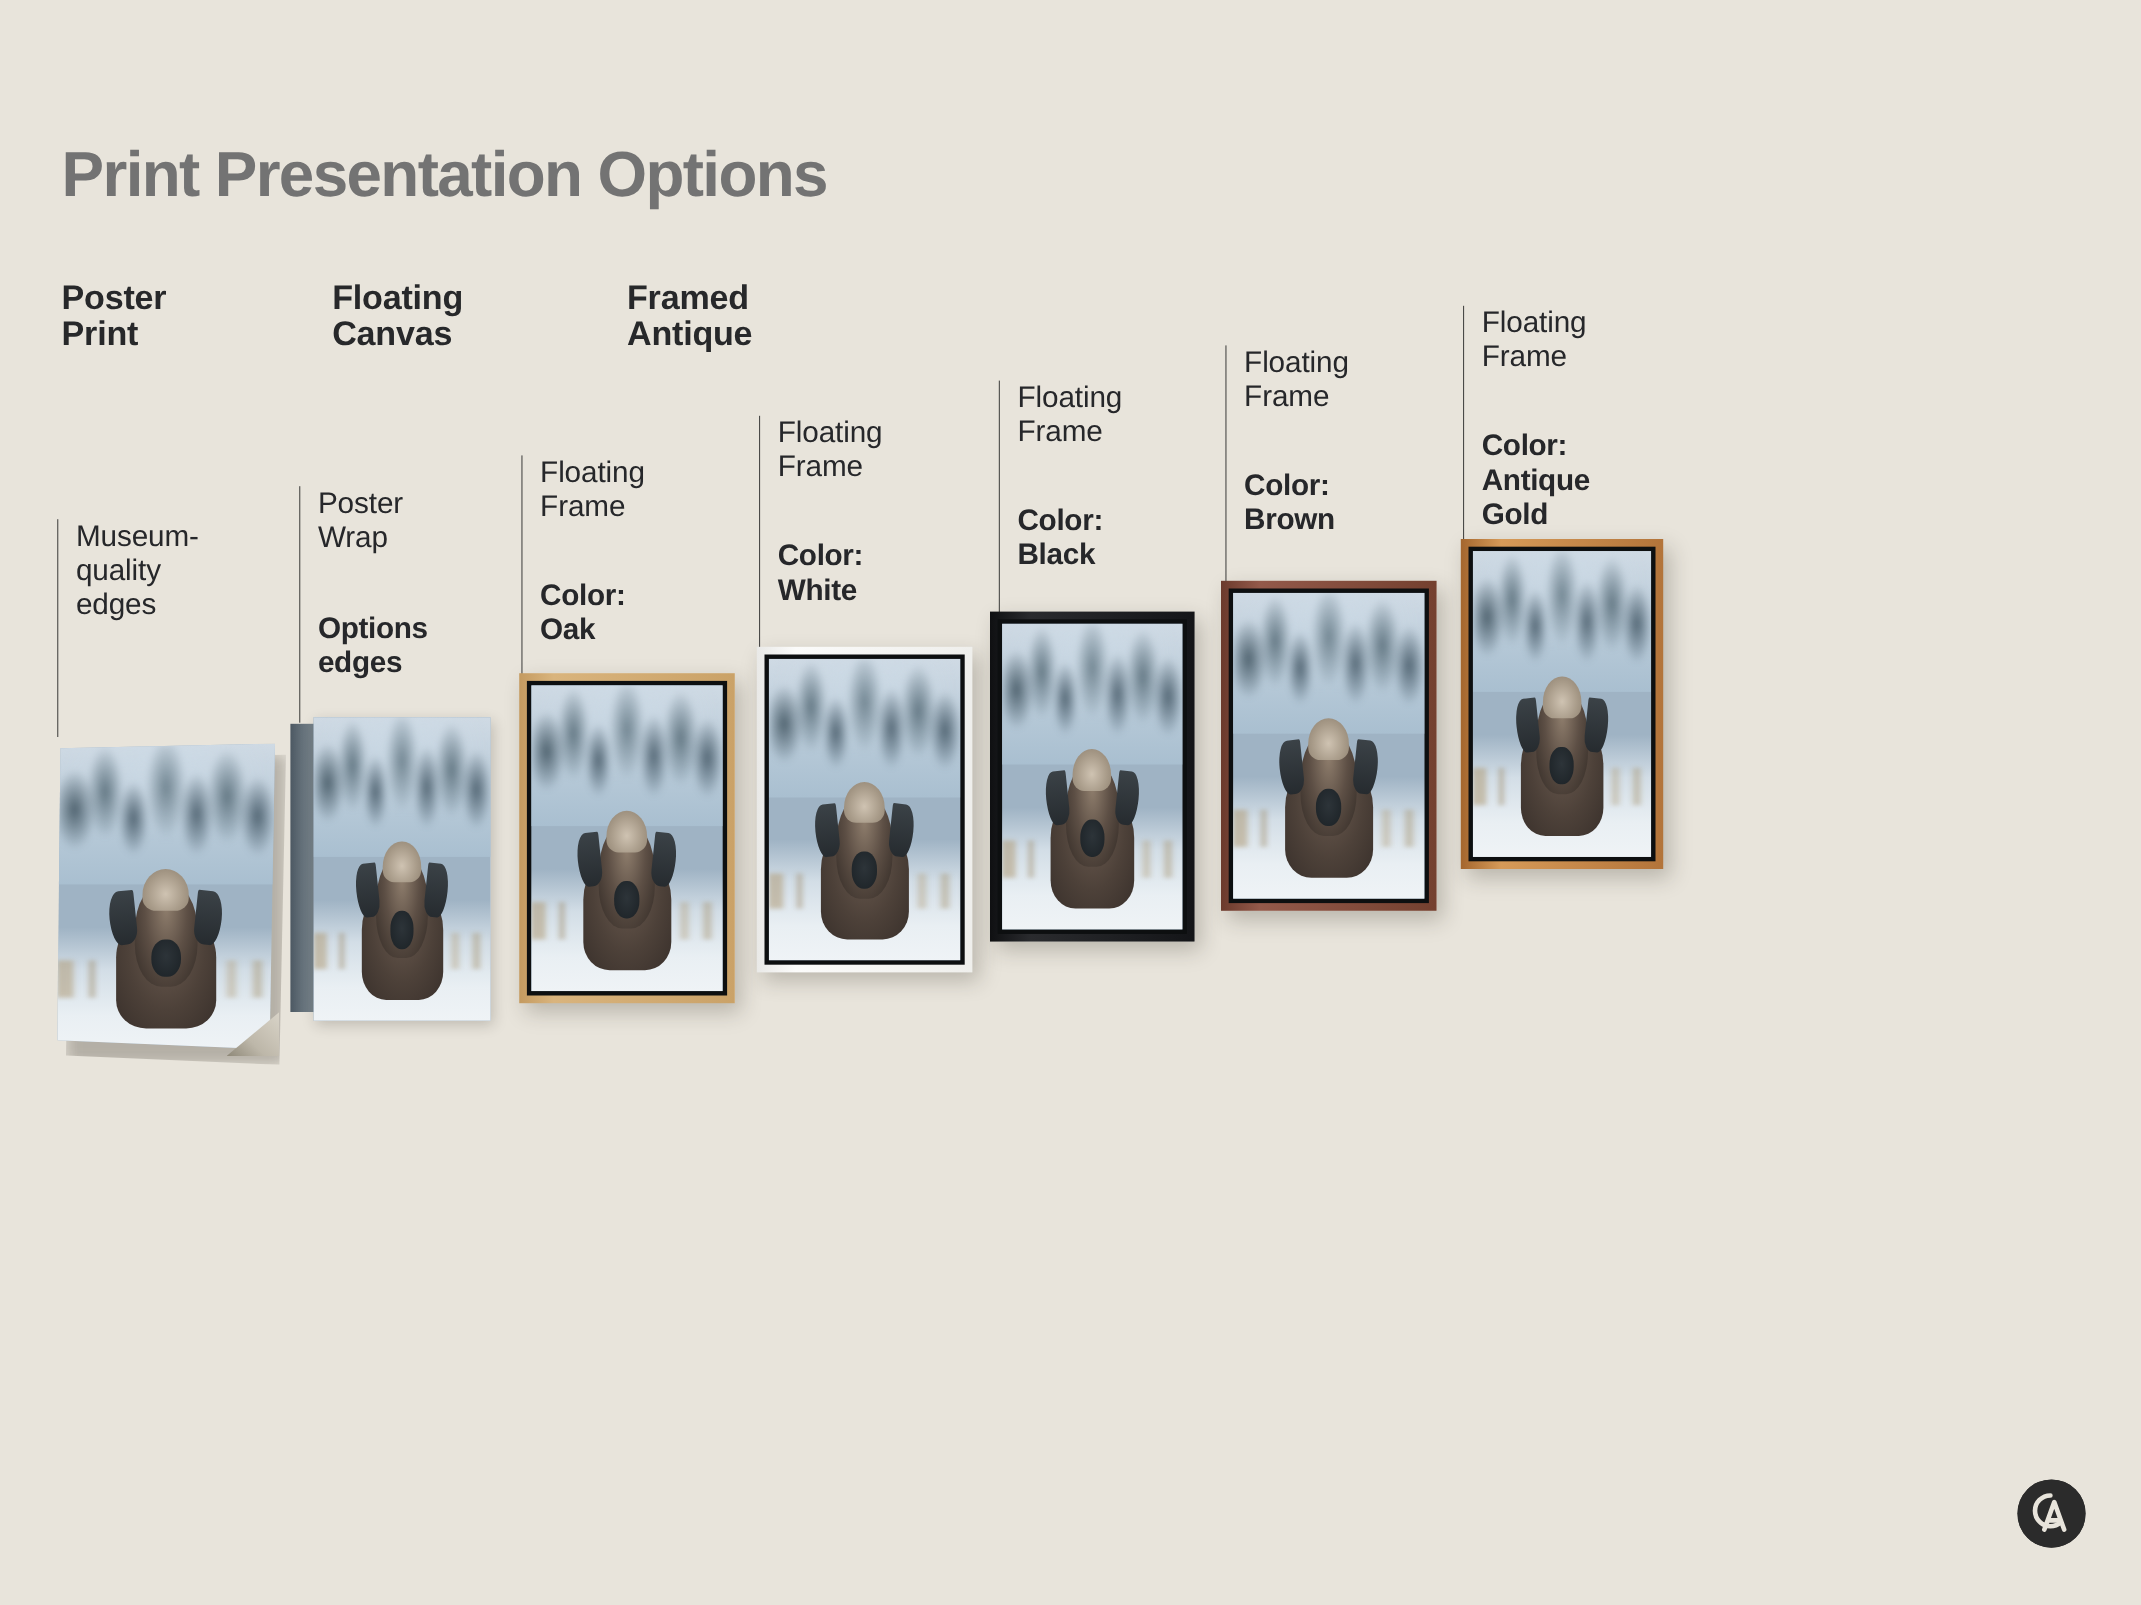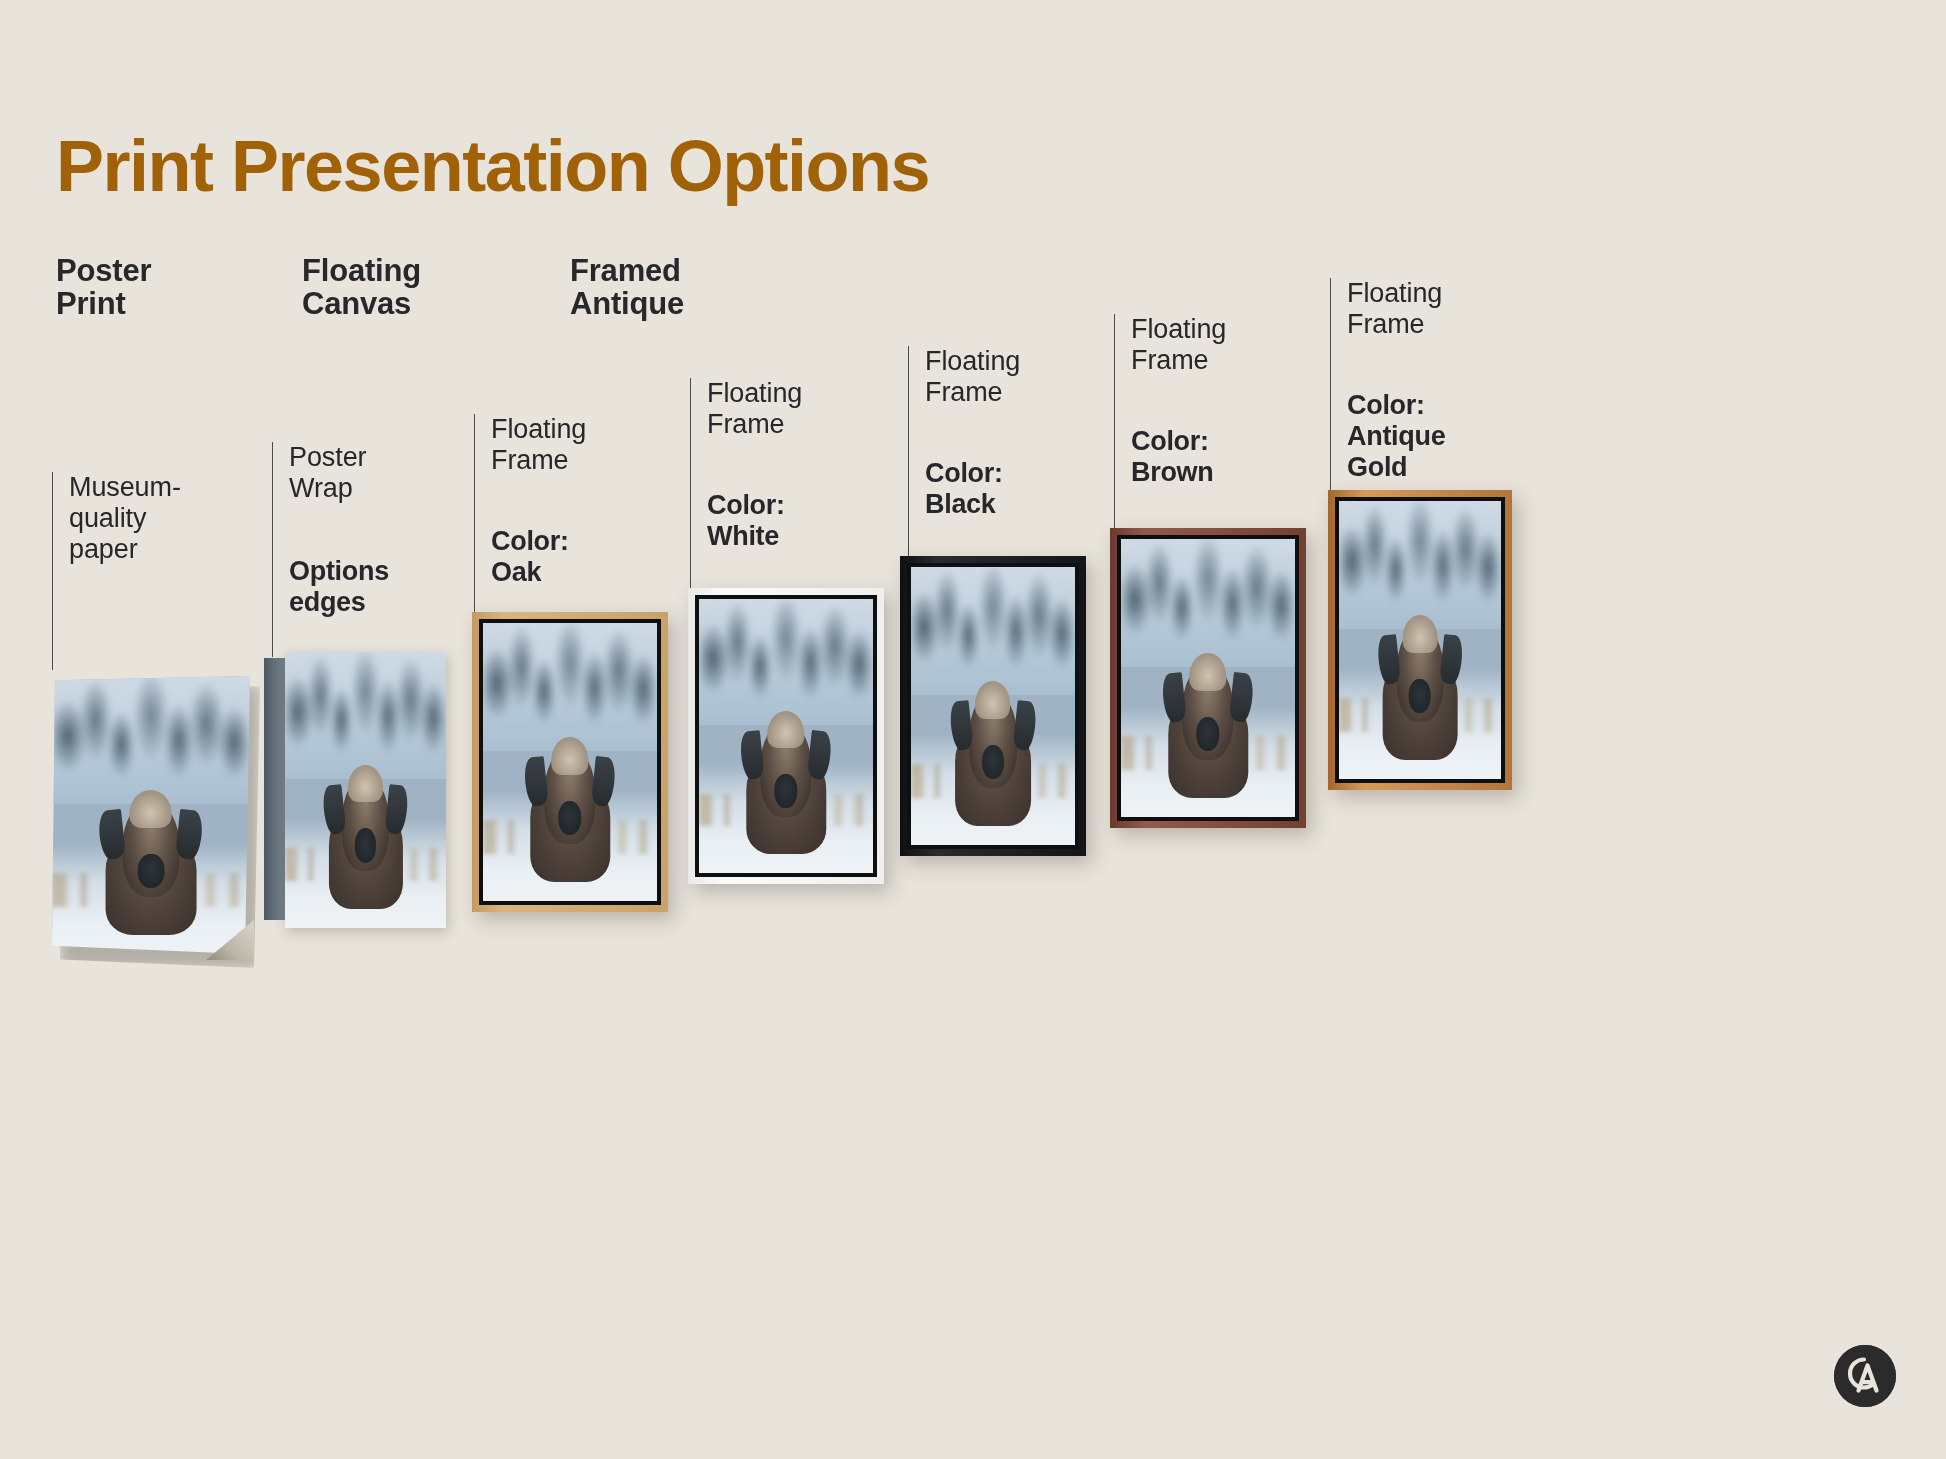--- a/index.html
+++ b/index.html
@@ -9,22 +9,22 @@
     font-family:"Liberation Sans", sans-serif;
     color:#232323;
     overflow:hidden;
     position:relative;
   }
   .stage{position:absolute;inset:0;}
 
   
   .title{
     position:absolute;left:56px;top:130px;
-    font-size:72px;font-weight:bold;letter-spacing:-1.5px;
-    color:#a16207;line-height:1;
+    font-size:58px;font-weight:bold;letter-spacing:-1.5px;
+    color:#737373;line-height:1;
   }
   .cat{
     position:absolute;
     font-size:31px;font-weight:bold;line-height:1.06;
     color:#27282a;white-space:pre-line;letter-spacing:-0.2px;
   }
   .cat-poster{left:56px;top:255px;}
   .cat-stretched{left:302px;top:255px;}
   .cat-framed{left:570px;top:255px;}
 
@@ -196,21 +196,21 @@
 Print</div>
   <div class="cat cat-stretched">Floating
 Canvas</div>
   <div class="cat cat-framed">Framed
 Antique</div>
 
   <div class="callout" style="left:52px;top:472px;">
     <div class="rule" style="height:198px;"></div>
     <div class="txt">Museum-
 quality
-paper</div>
+edges</div>
   </div>
 
   <div class="callout" style="left:272px;top:442px;">
     <div class="rule" style="height:215px;"></div>
     <div class="txt">Poster
 Wrap</div>
     <div class="txt bold" style="top:114px;">Options
 edges</div>
   </div>
 

